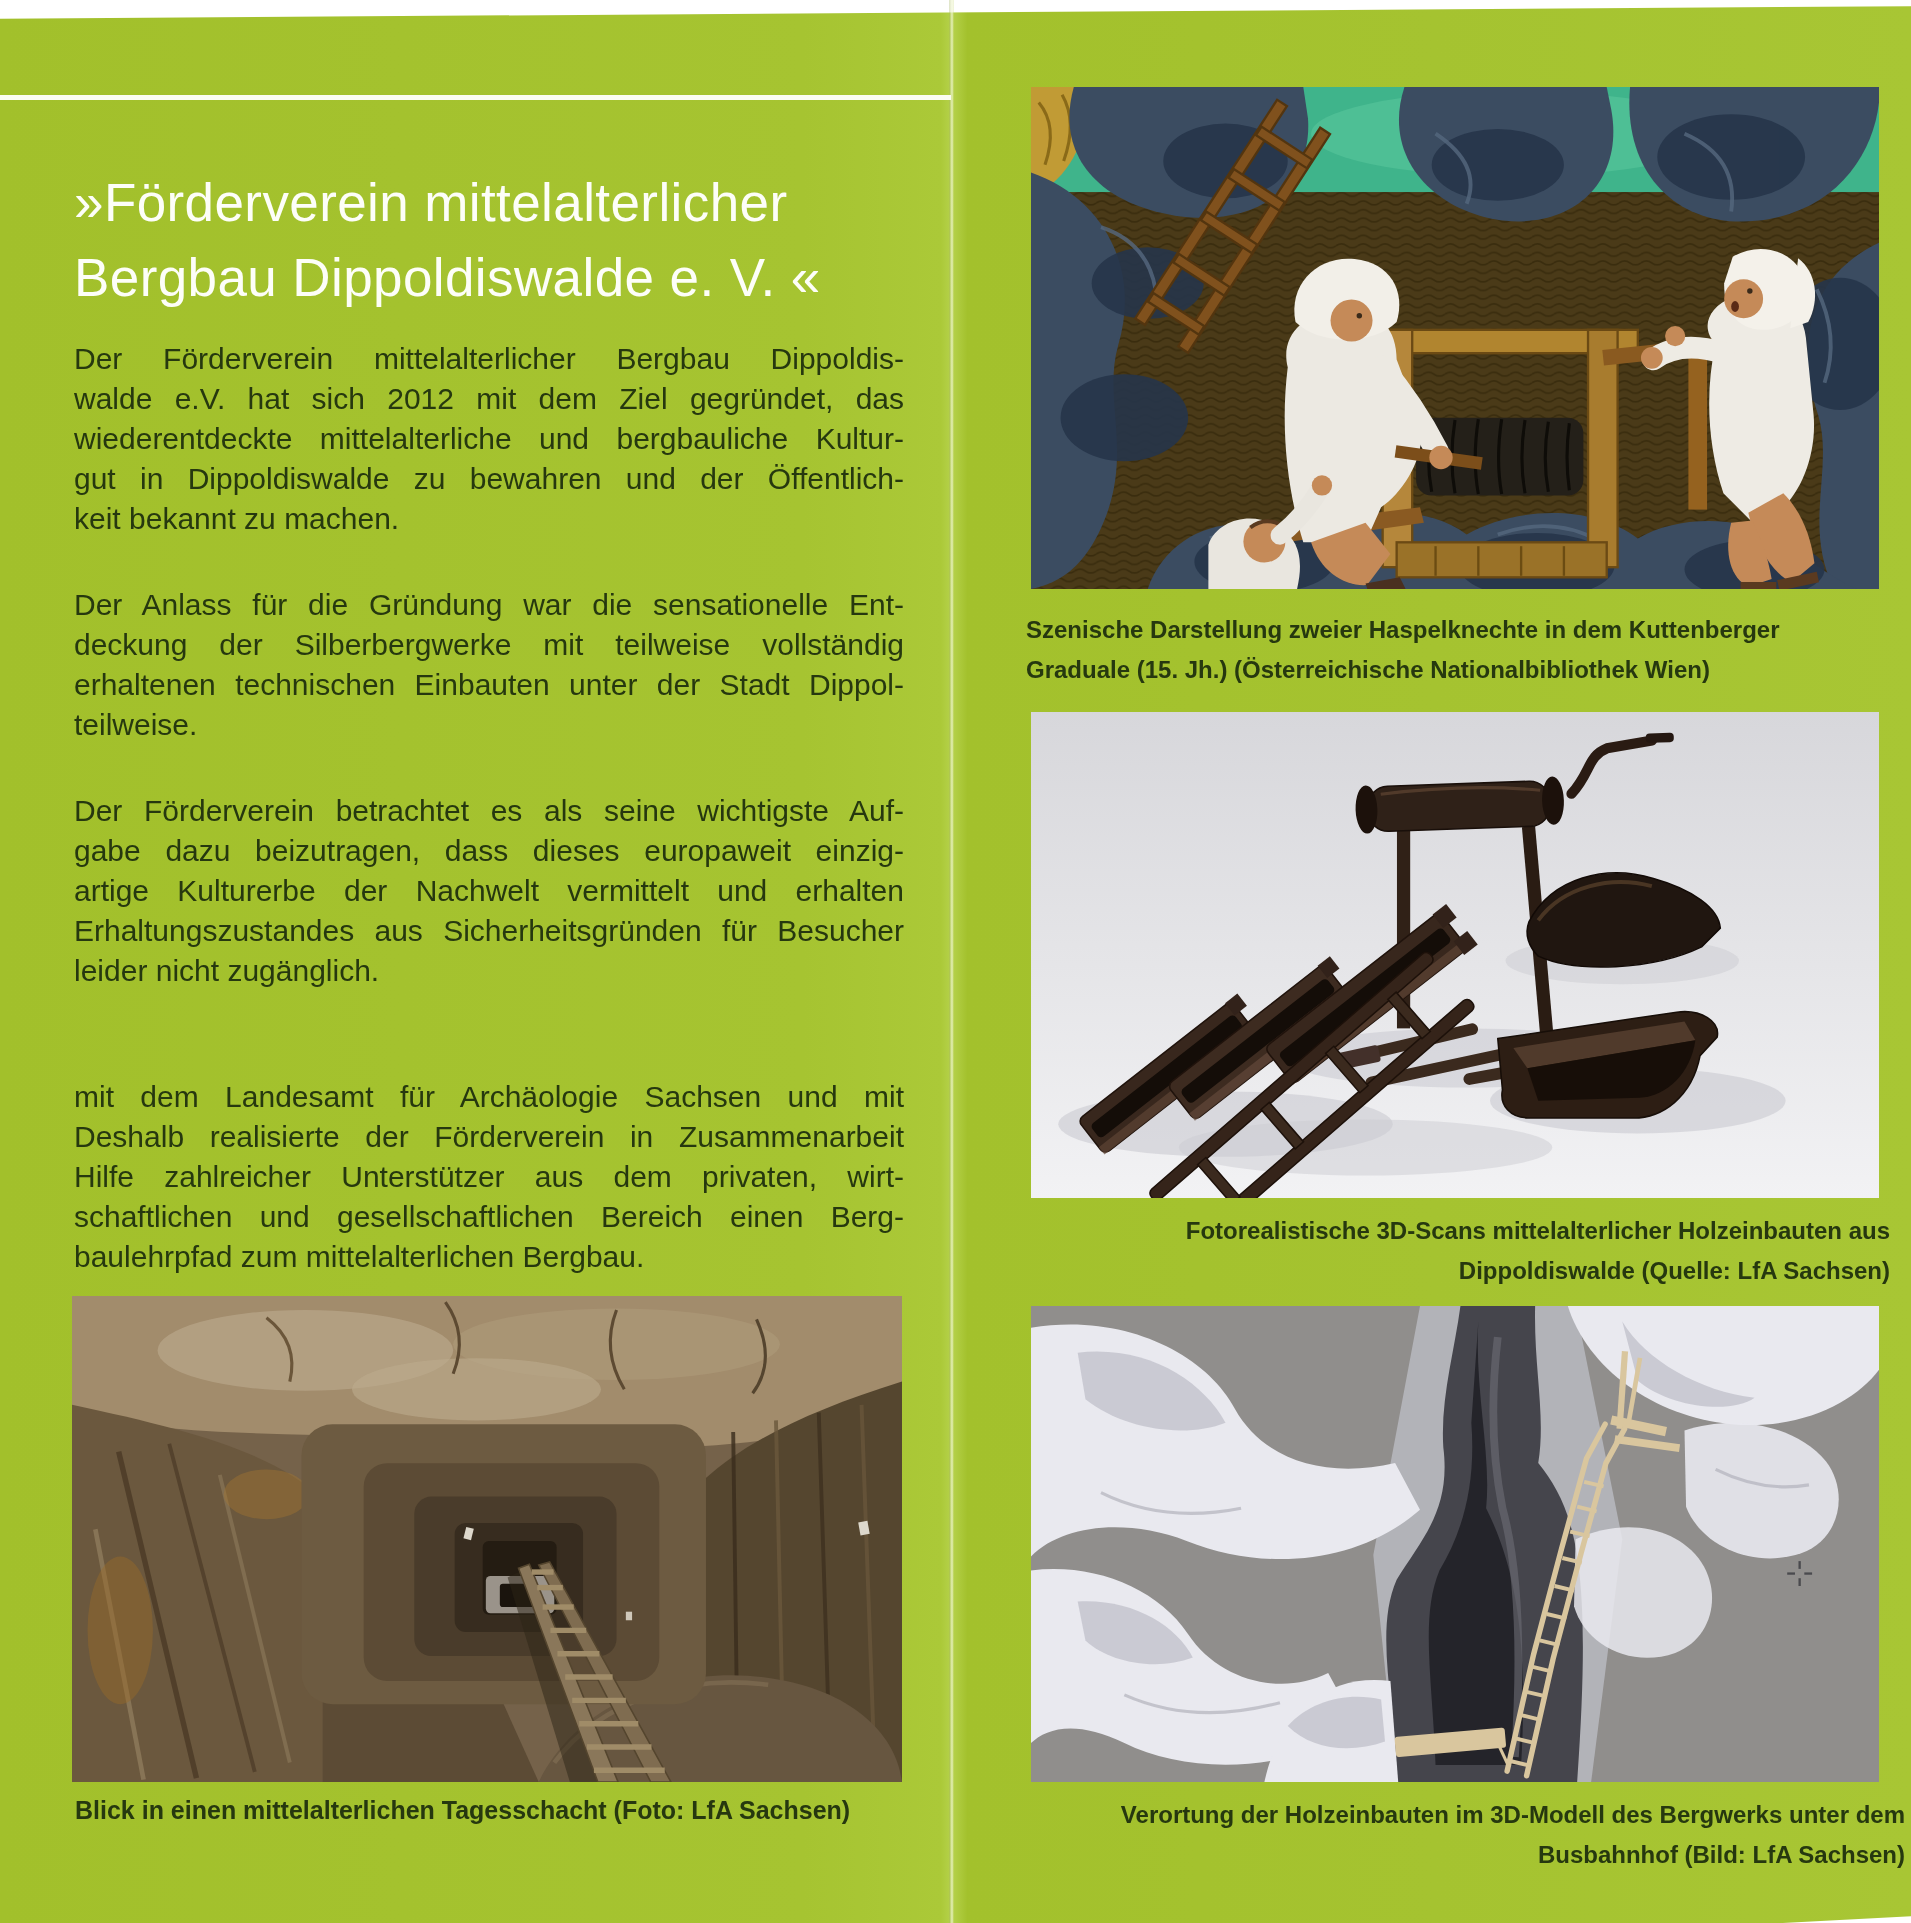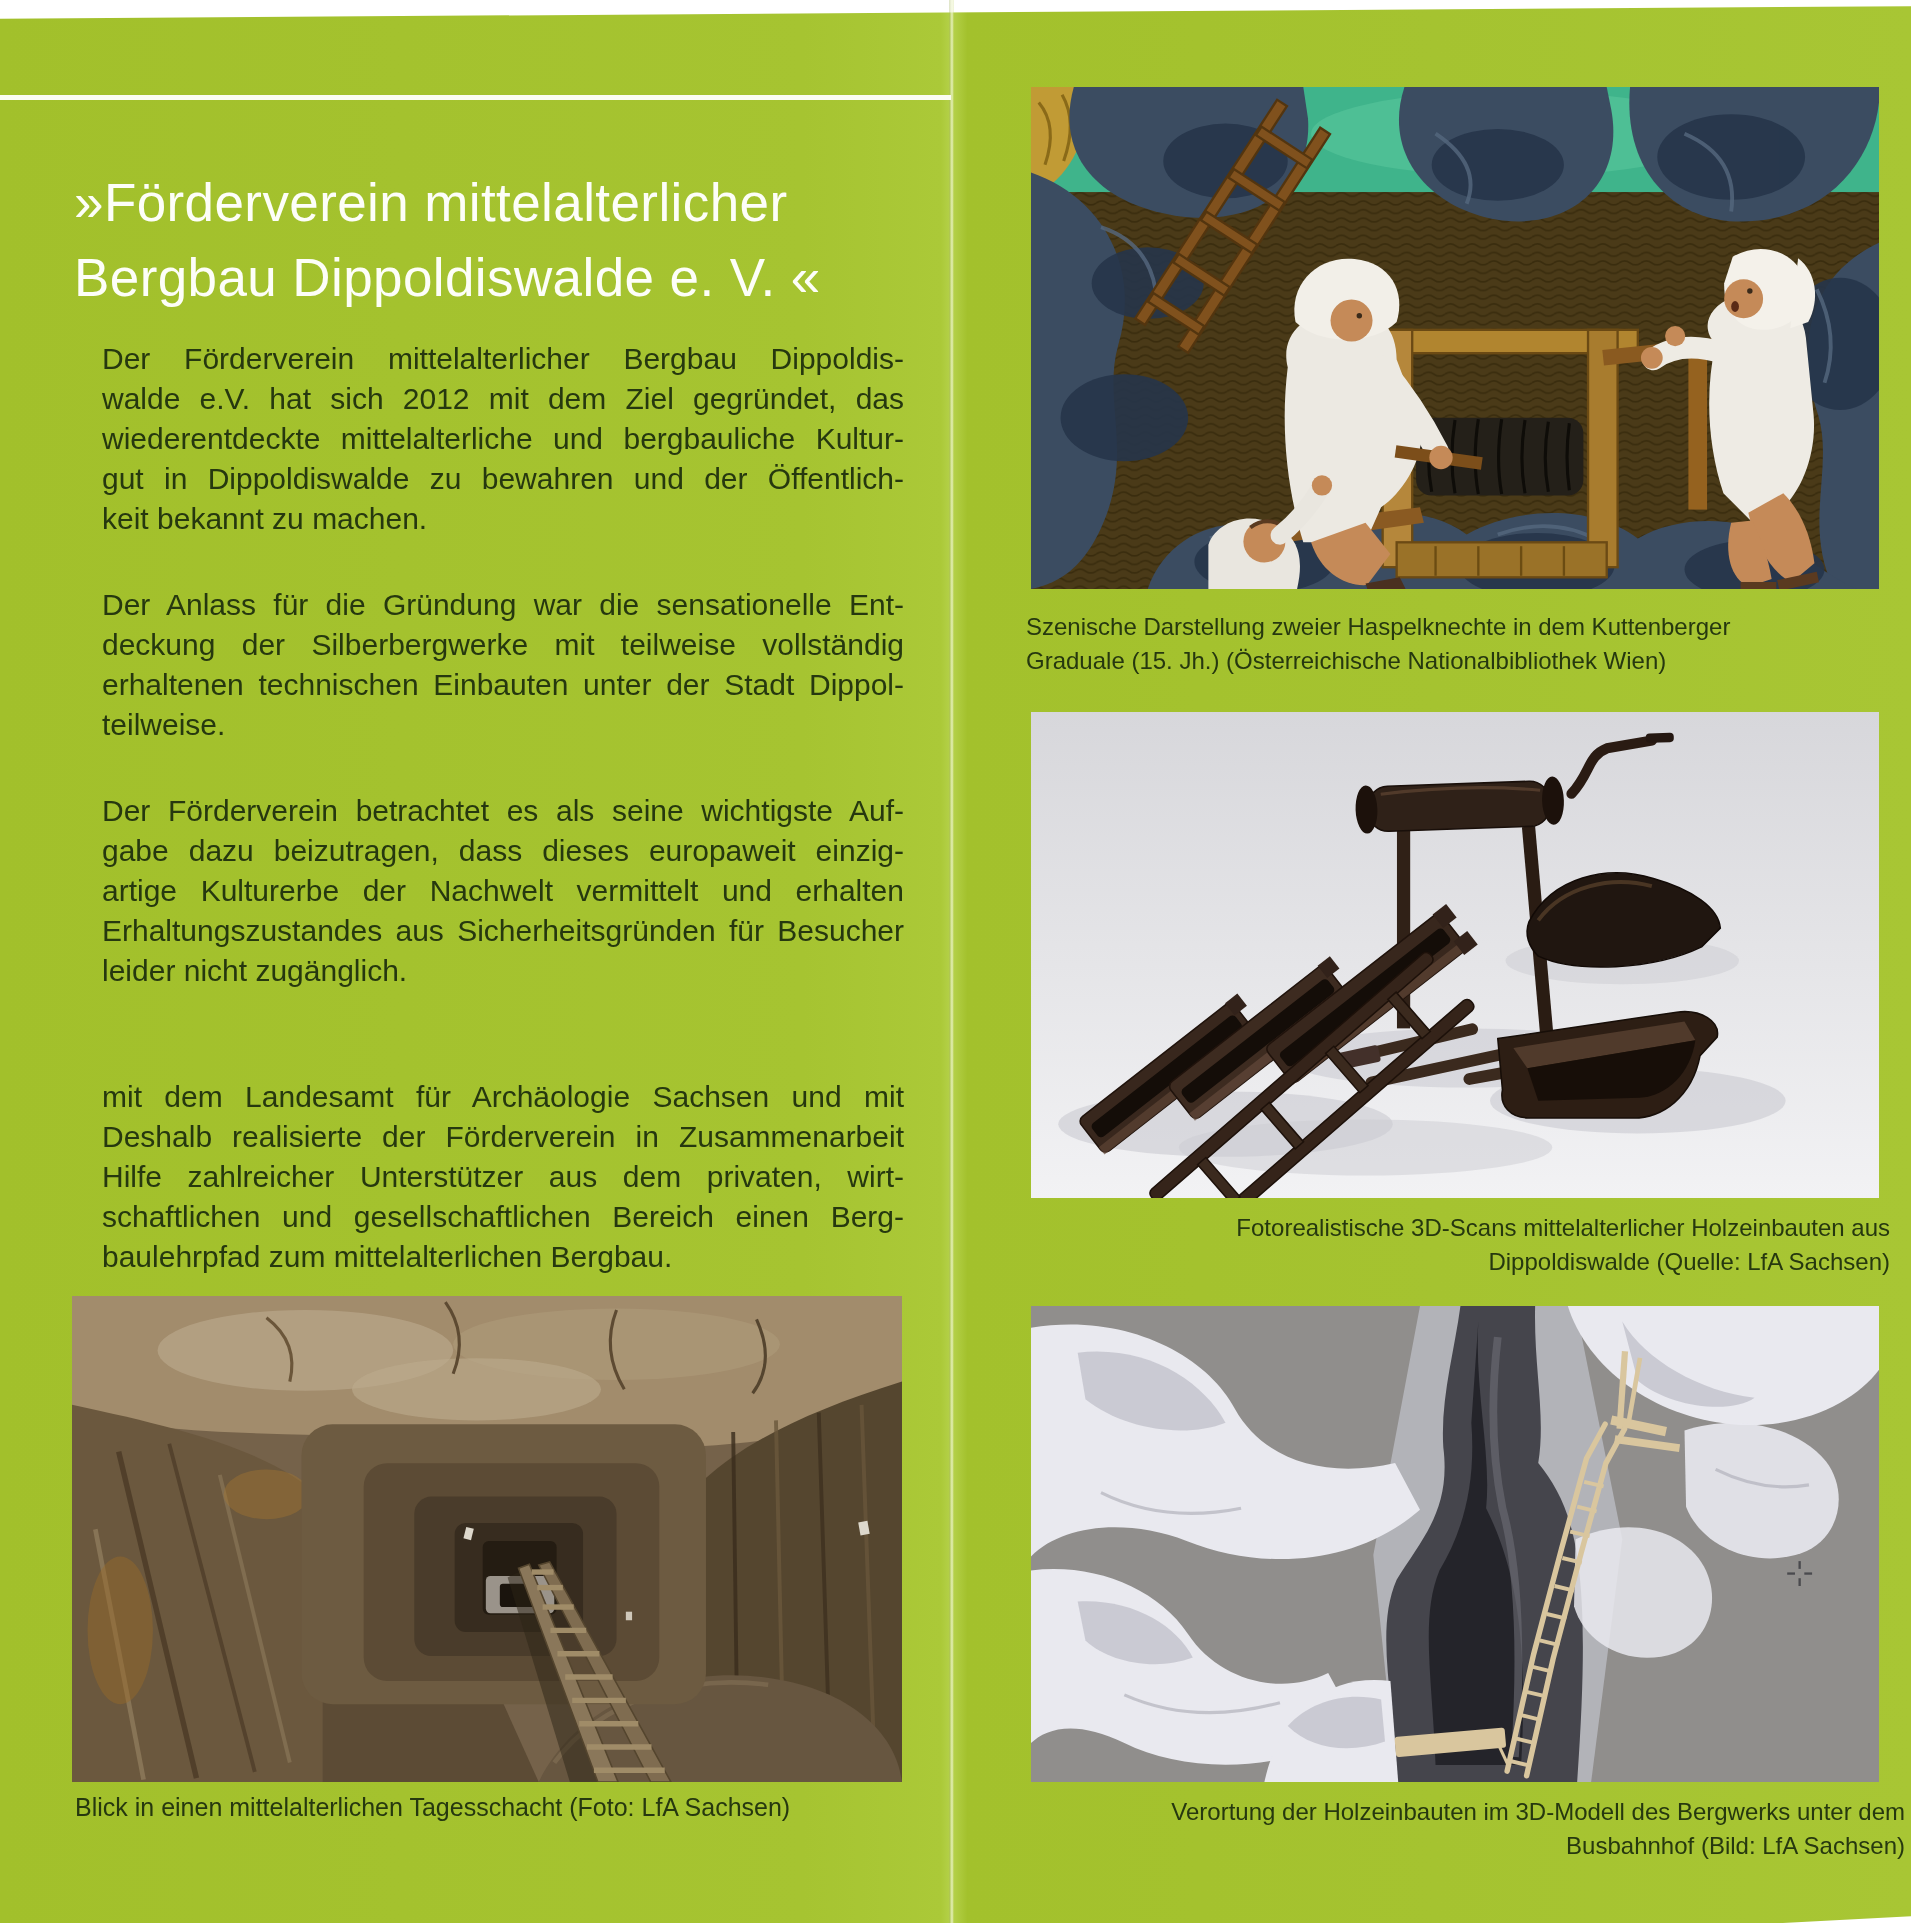--- a/index.html
+++ b/index.html
@@ -12,30 +12,30 @@
     clip-path:polygon(0 0,100% 0,100% 6.2px,0 18.7px);}
   .scan-edge-bottom{position:absolute;right:0;bottom:0;width:148px;height:7.8px;background:#ffffff;
     clip-path:polygon(0 100%,100% 0,100% 100%);}
   .fold-line{position:absolute;left:949px;top:0;width:4.7px;height:100%;
     background:linear-gradient(90deg,rgba(120,140,30,.25),rgba(245,250,220,.75) 60%,rgba(170,190,60,.2));}
   .rule{position:absolute;left:0;top:95px;width:951px;height:5.4px;background:#fbfdf2;}
   .headline{position:absolute;left:74px;top:165px;width:872px;color:#fdfef8;
     font-size:53px;line-height:75px;font-weight:400;letter-spacing:0.4px;}
   .para{position:absolute;left:74px;width:830px;color:#26380f;
     font-size:30px;line-height:40px;font-weight:400;}
-  .para .ln{text-align:left;margin-left:28px;}
+  .para .ln{text-align:left;}
   .para .ln.just{text-align:justify;text-align-last:justify;}
   #p1{top:339px;} #p2{top:585px;} #p3{top:791px;} #p4{top:1077px;}
   .figure{position:absolute;display:block;}
   .figure svg{display:block;width:100%;height:100%;}
   #photo-left{left:72px;top:1296px;width:830px;height:486px;}
   #fig1{left:1031px;top:87px;width:848px;height:502px;}
   #fig2{left:1031px;top:712px;width:848px;height:486px;}
   #fig3{left:1031px;top:1306px;width:848px;height:476px;}
-  .cap{position:absolute;color:#26380f;font-size:24px;line-height:34px;font-weight:400;white-space:pre-line;}
+  .cap{position:absolute;color:#26380f;font-size:24px;line-height:40px;font-weight:700;white-space:pre-line;}
   #cap-left{left:75px;top:1790px;width:841px;font-size:25px;}
   #cap1{left:1026px;top:610px;width:864px;}
   #cap2{left:1026px;top:1211px;width:864px;text-align:right;}
   #cap3{left:1026px;top:1795px;width:879px;text-align:right;}
 </style>
 </head>
 <body>
 
 <div class="page">
   <div class="scan-edge-top"></div>

